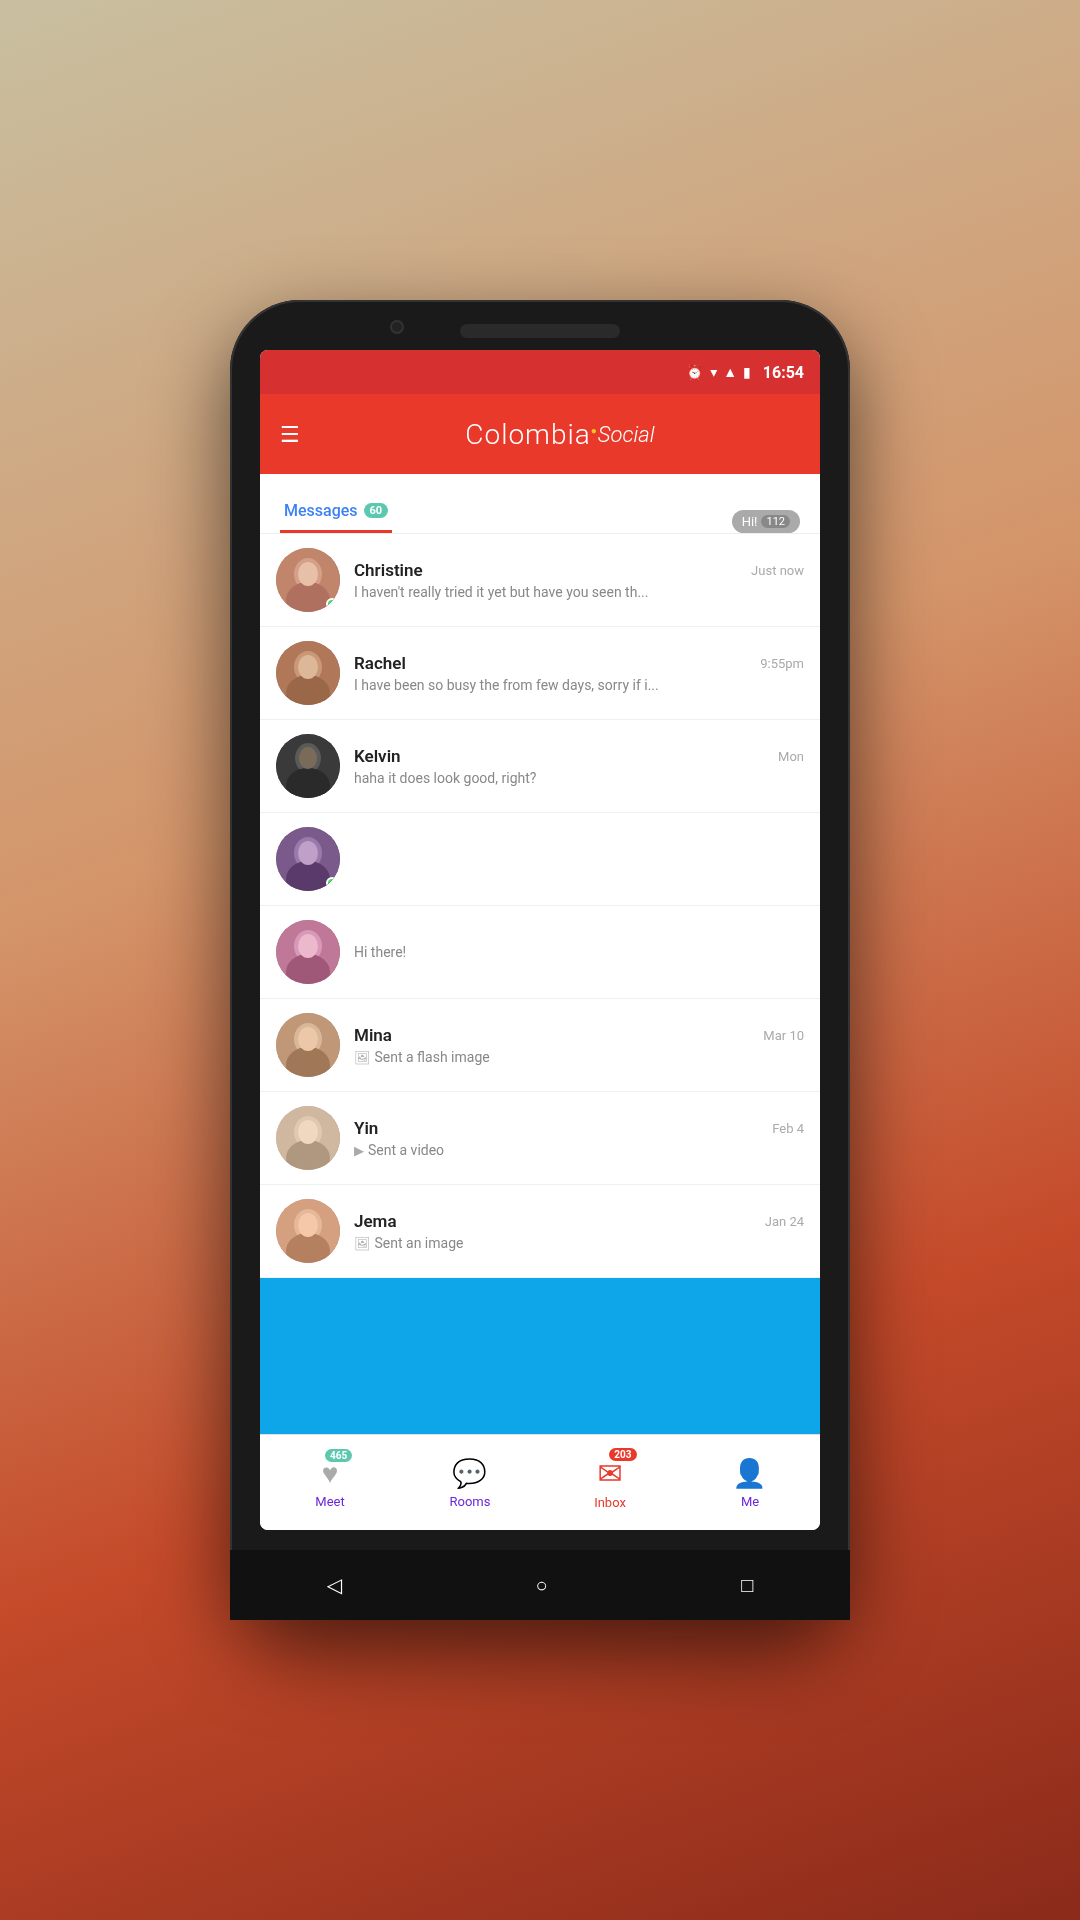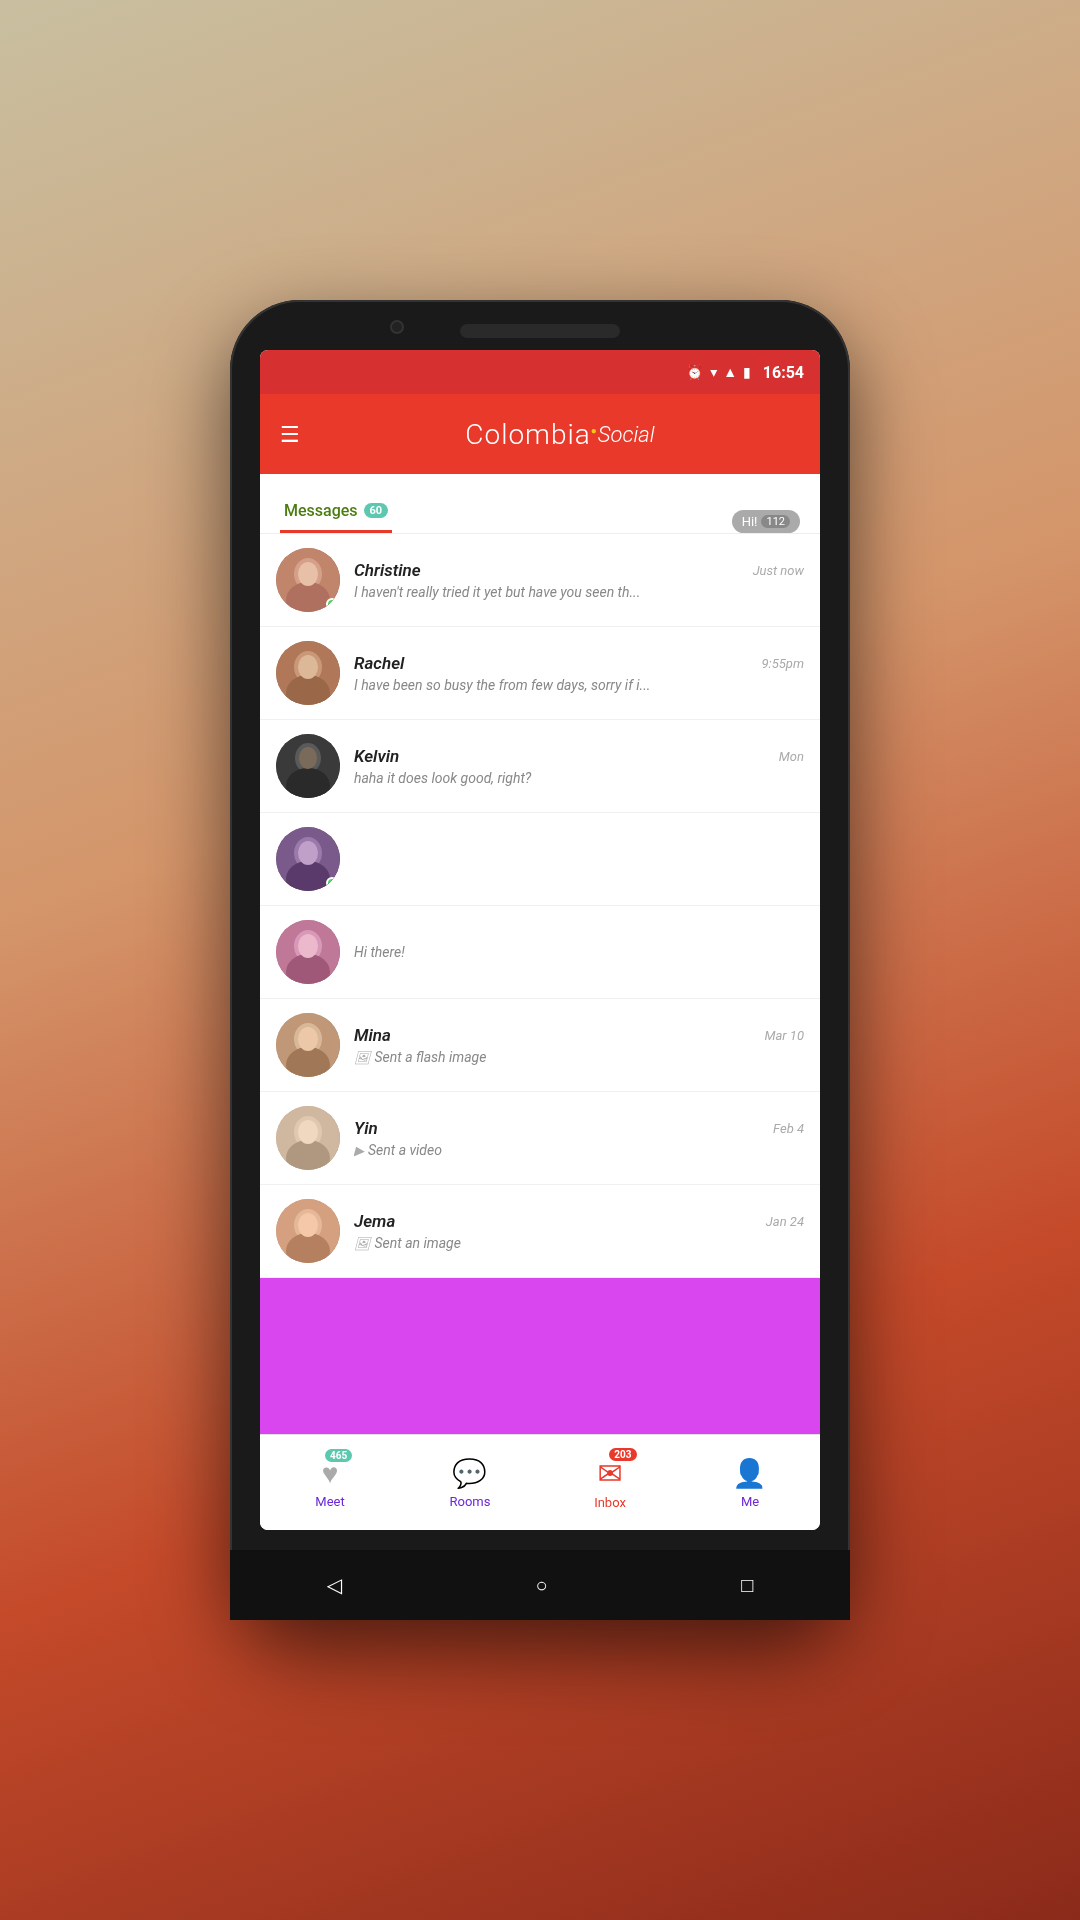--- a/index.html
+++ b/index.html
@@ -135,21 +135,21 @@
       padding: 10px 4px;
       cursor: pointer;
       border-bottom: 3px solid transparent;
       position: relative;
     }
     .tab-item.active {
       border-bottom: 3px solid #e8392a;
     }
     .tab-label {
       font-size: 16px;
-      color: #4d7c0f;
+      color: #3b82f6;
       font-weight: 500;
       text-align: center;
     }
     .tab-badge {
       background: #5bc8af;
       color: white;
       font-size: 11px;
       font-weight: bold;
       border-radius: 10px;
       padding: 1px 6px;
@@ -170,22 +170,21 @@
     .tab-hi-badge .hi-count {
       font-size: 11px;
       background: #888;
       border-radius: 8px;
       padding: 0 5px;
     }
     
     .messages-list {
       flex: 1;
       overflow-y: auto;
-      background: #d946ef;
-      font-style: italic;
+      background: #0ea5e9;
     }
     .message-item {
       display: flex;
       align-items: center;
       padding: 14px 16px;
       border-bottom: 1px solid #f0f0f0;
       cursor: pointer;
       background: white;
     }
     .avatar {

